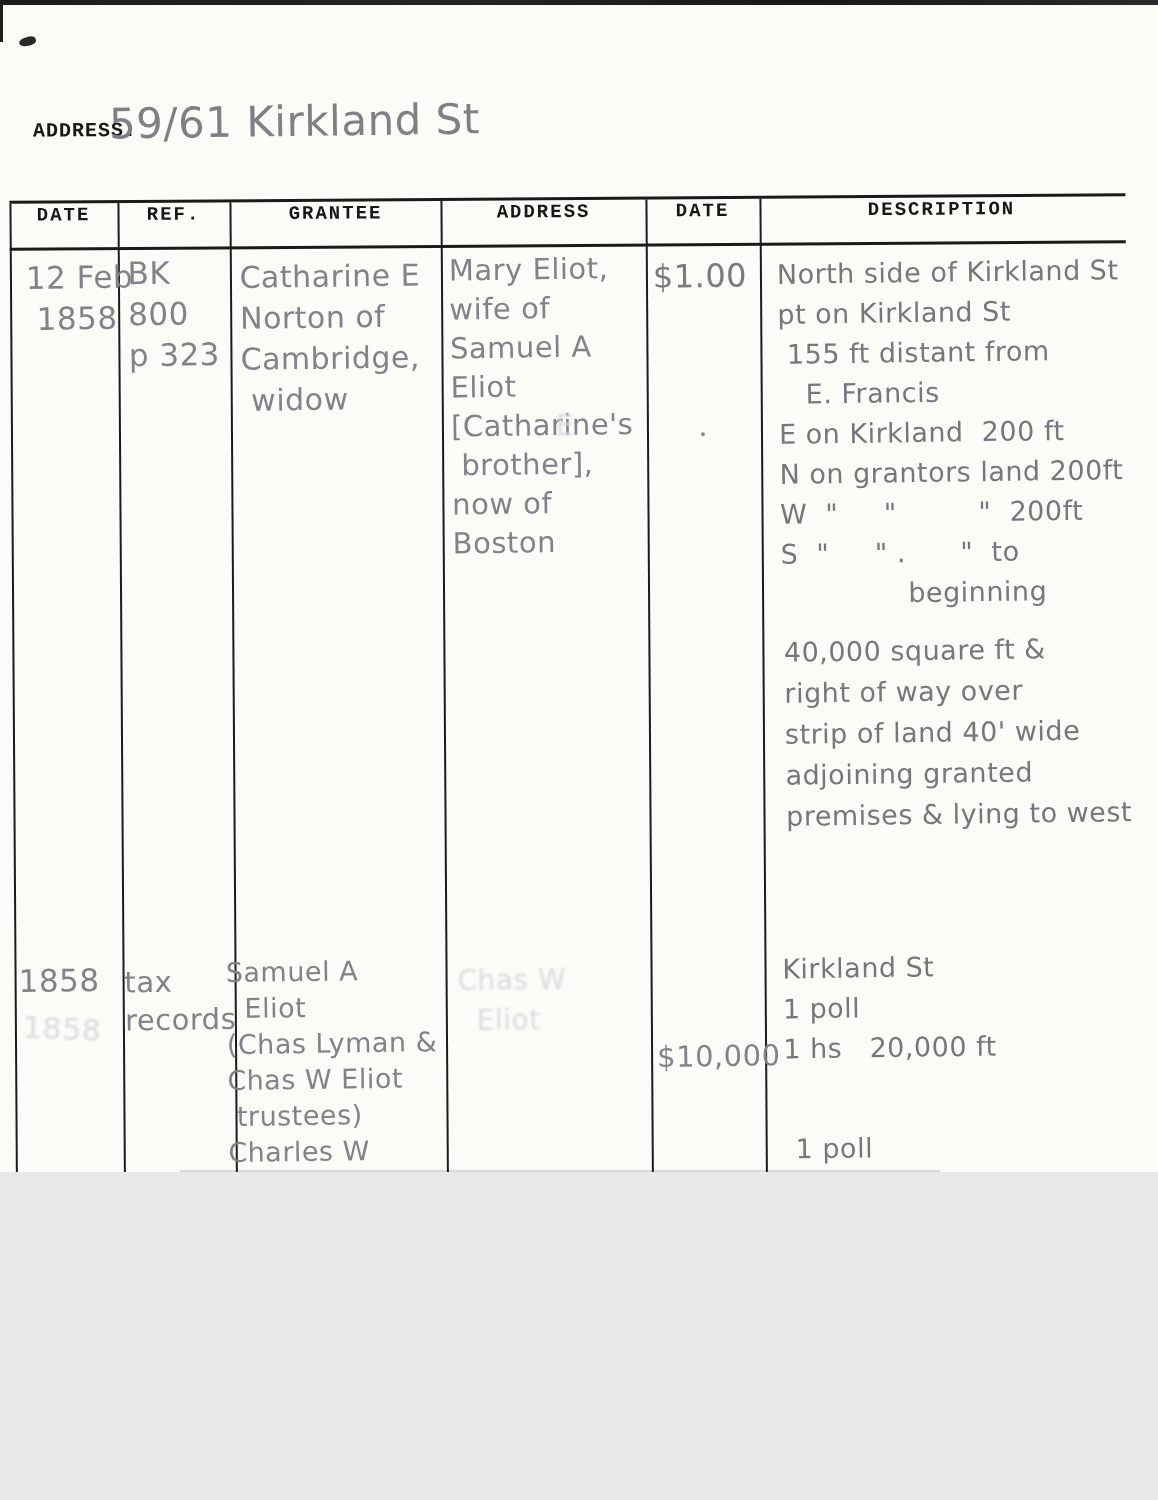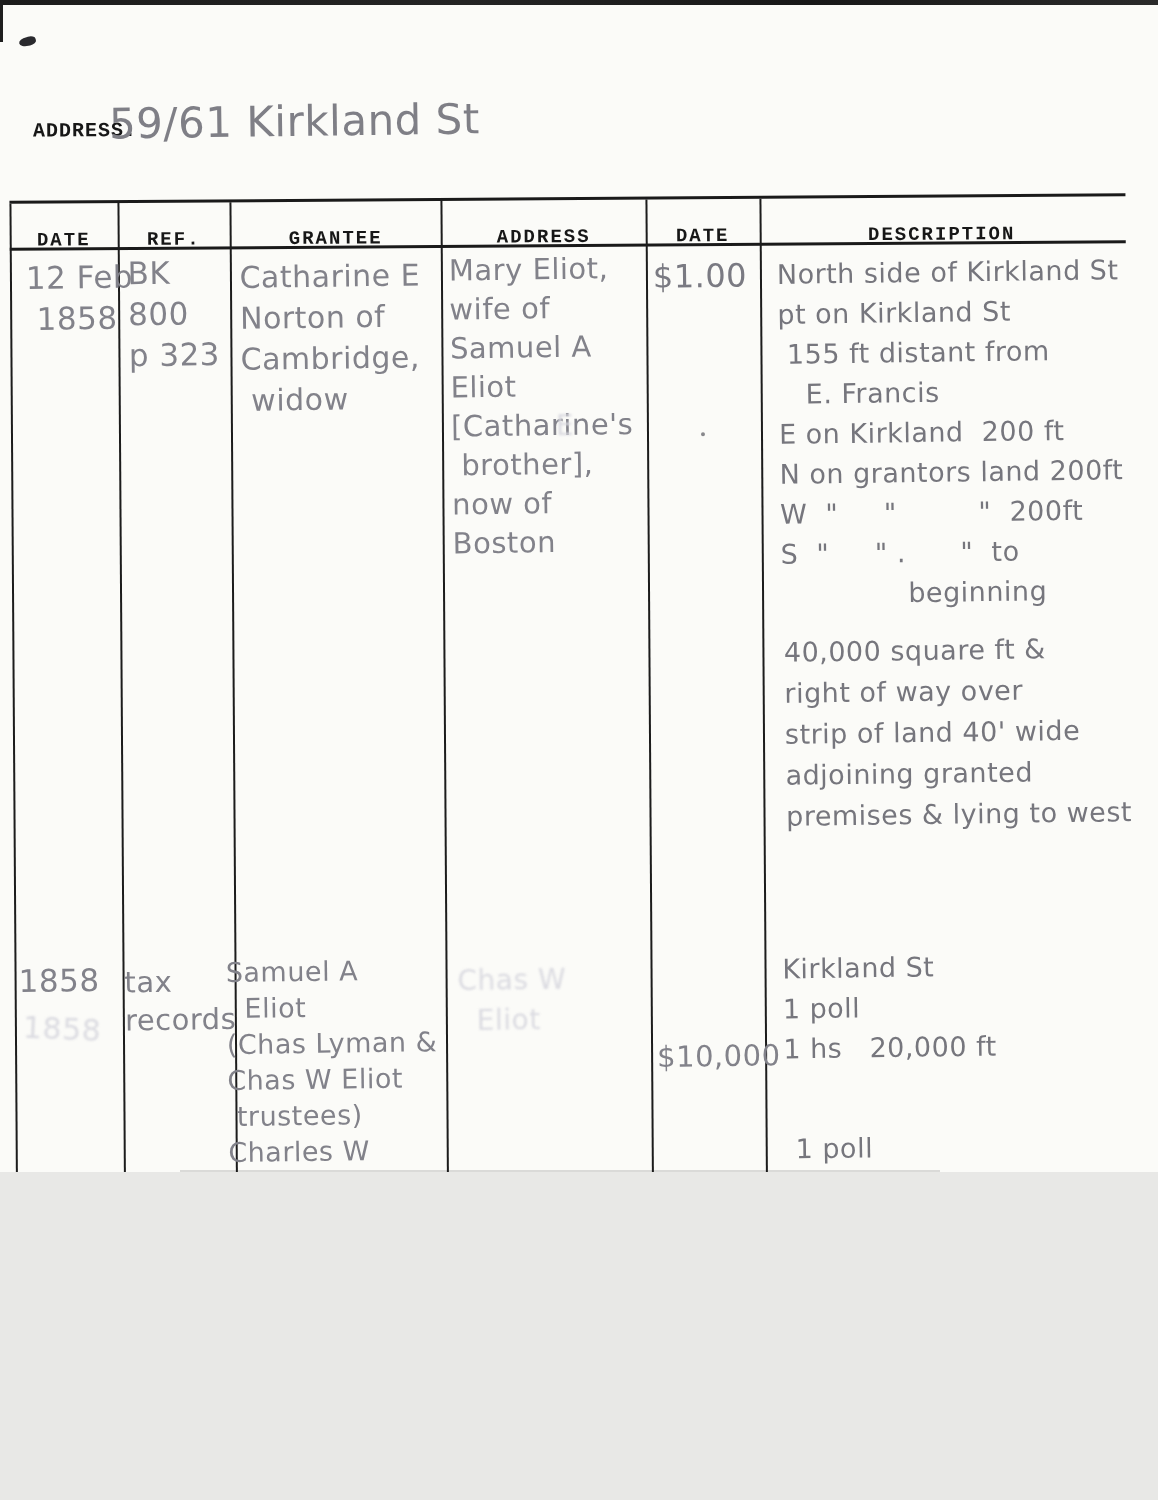--- a/index.html
+++ b/index.html
@@ -19,21 +19,21 @@
   .bottom-edge{position:absolute;left:180px;bottom:0;width:760px;height:2px;background:#dadad8;}
   
   .address-label{position:absolute;left:36px;top:116px;font-size:20px;letter-spacing:1px;}
   .address-value{position:absolute;left:112px;top:92px;font-size:42px;color:#7f7f86;}
   
   .table{position:absolute;left:12px;top:197px;width:1116px;height:1176px;
          border-top:3px solid #1a1a1a;}
   .hline{position:absolute;left:0;width:1116px;height:2.5px;background:#1a1a1a;}
   .vline{position:absolute;top:0;width:2.2px;height:1176px;background:#1c1c1c;}
   .bottom-line{position:absolute;left:-6px;top:1173px;width:1132px;height:3px;background:#161616;}
-  .th{position:absolute;top:26px;transform:translateX(-50%);font-size:19px;letter-spacing:2px;}
+  .th{position:absolute;top:1px;transform:translateX(-50%);font-size:19px;letter-spacing:2px;}
   .cell{position:absolute;font-size:29px;}
   .desc{font-size:27px;line-height:40px;color:#76767d;}
   .price{font-size:32px;color:#7a7a82;}
   .ghost{color:#dbdbe1;filter:blur(1.1px);}
   
   .footer-org{position:absolute;left:36px;top:1388px;font-size:22px;letter-spacing:5px;}
   .footer-researcher{position:absolute;left:575px;top:1385px;font-size:22px;letter-spacing:1px;}
   .footer-date{position:absolute;left:893px;top:1383px;font-size:21px;letter-spacing:1px;}
 </style>
 </head>

